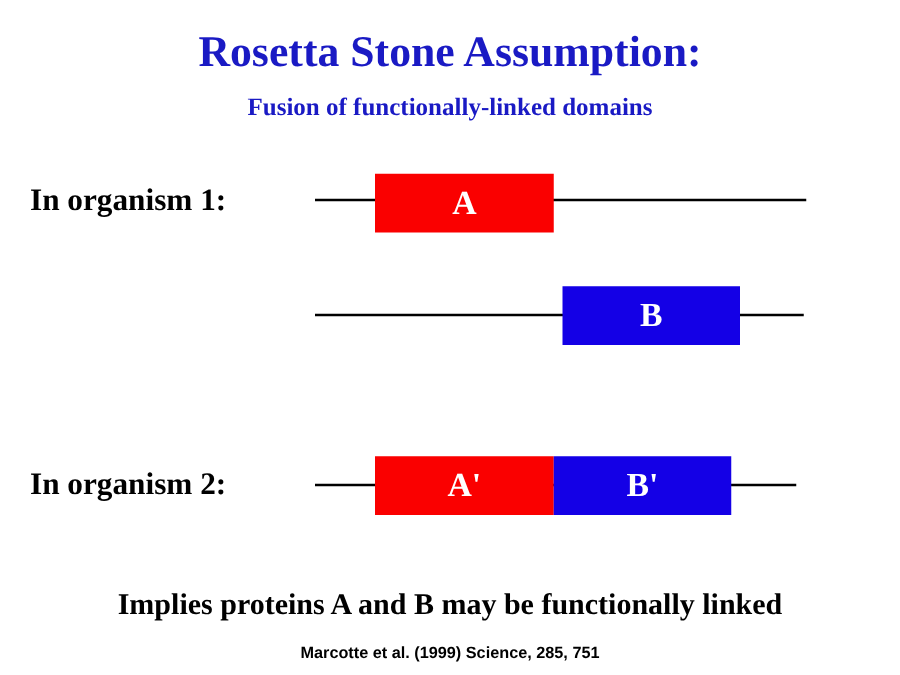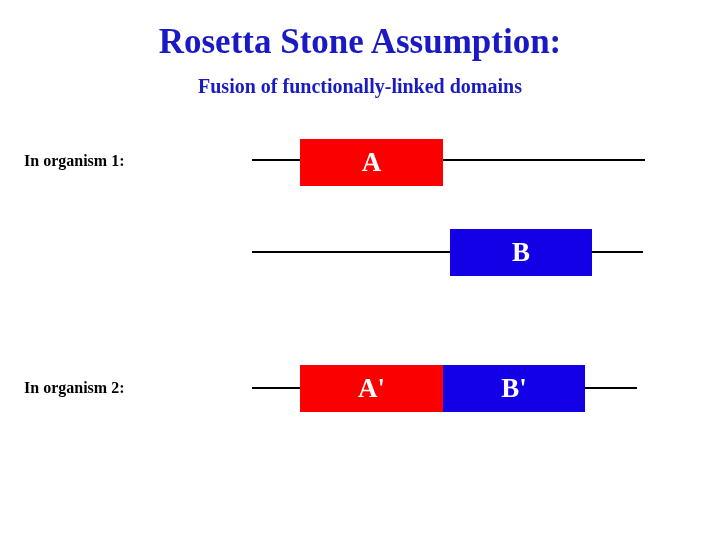--- a/index.html
+++ b/index.html
@@ -49,21 +49,21 @@
     line-height: 32px;
     white-space: nowrap;
   }
 
   
   .row-label {
     position: absolute;
     color: #000000;
     font-family: "Liberation Serif", "DejaVu Serif", serif;
     font-weight: bold;
-    font-size: 16px;
+    font-size: 25px;
     line-height: 22px;
     white-space: nowrap;
   }
   .row-label.r1 { left: 24px; top: 150px; }
   .row-label.r2 { left: 24px; top: 377px; }
 
   
   .gene-line {
     position: absolute;
     height: 2px;
@@ -156,15 +156,17 @@
   <div class="gene-line line-3"></div>
 
   <div class="domain-box domain-red box-ap">
     <span>A'</span>
   </div>
 
   <div class="domain-box domain-blue box-bp">
     <span>B'</span>
   </div>
 
+  <div class="conclusion">Implies proteins A and B may be functionally linked</div>
 
+  <div class="citation">Marcotte et al. (1999) Science, 285, 751</div>
 
 </div>
 
 </body></html>

